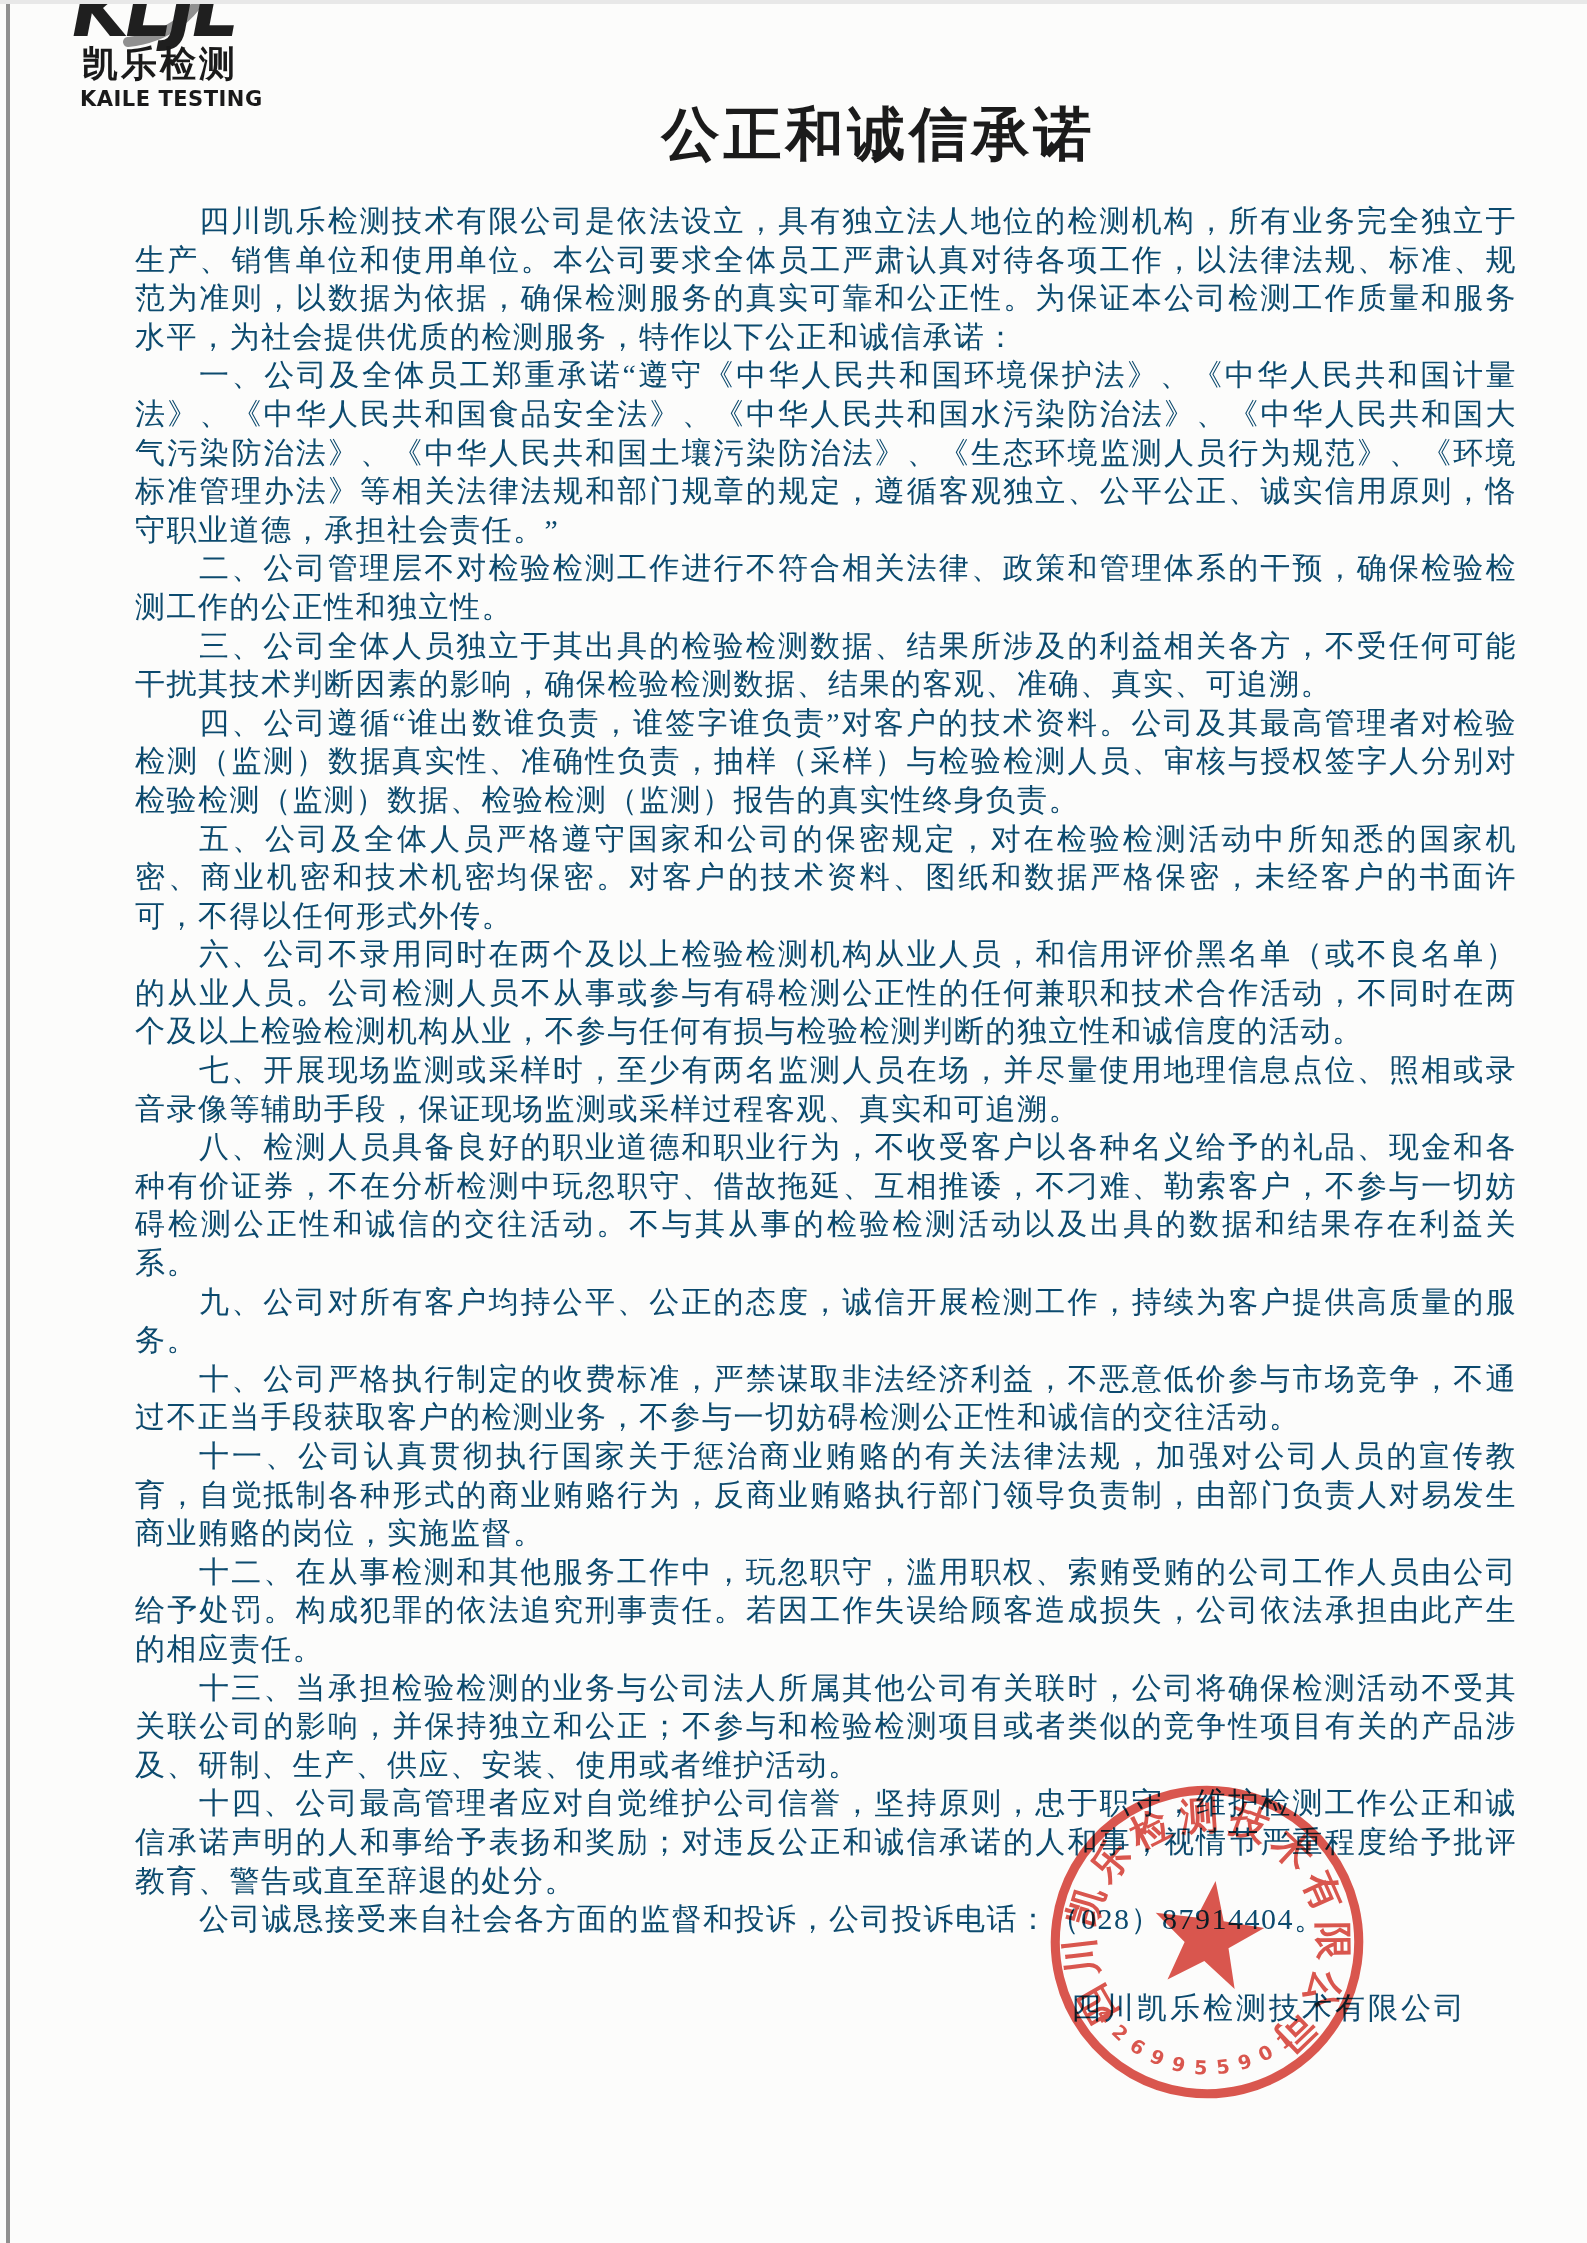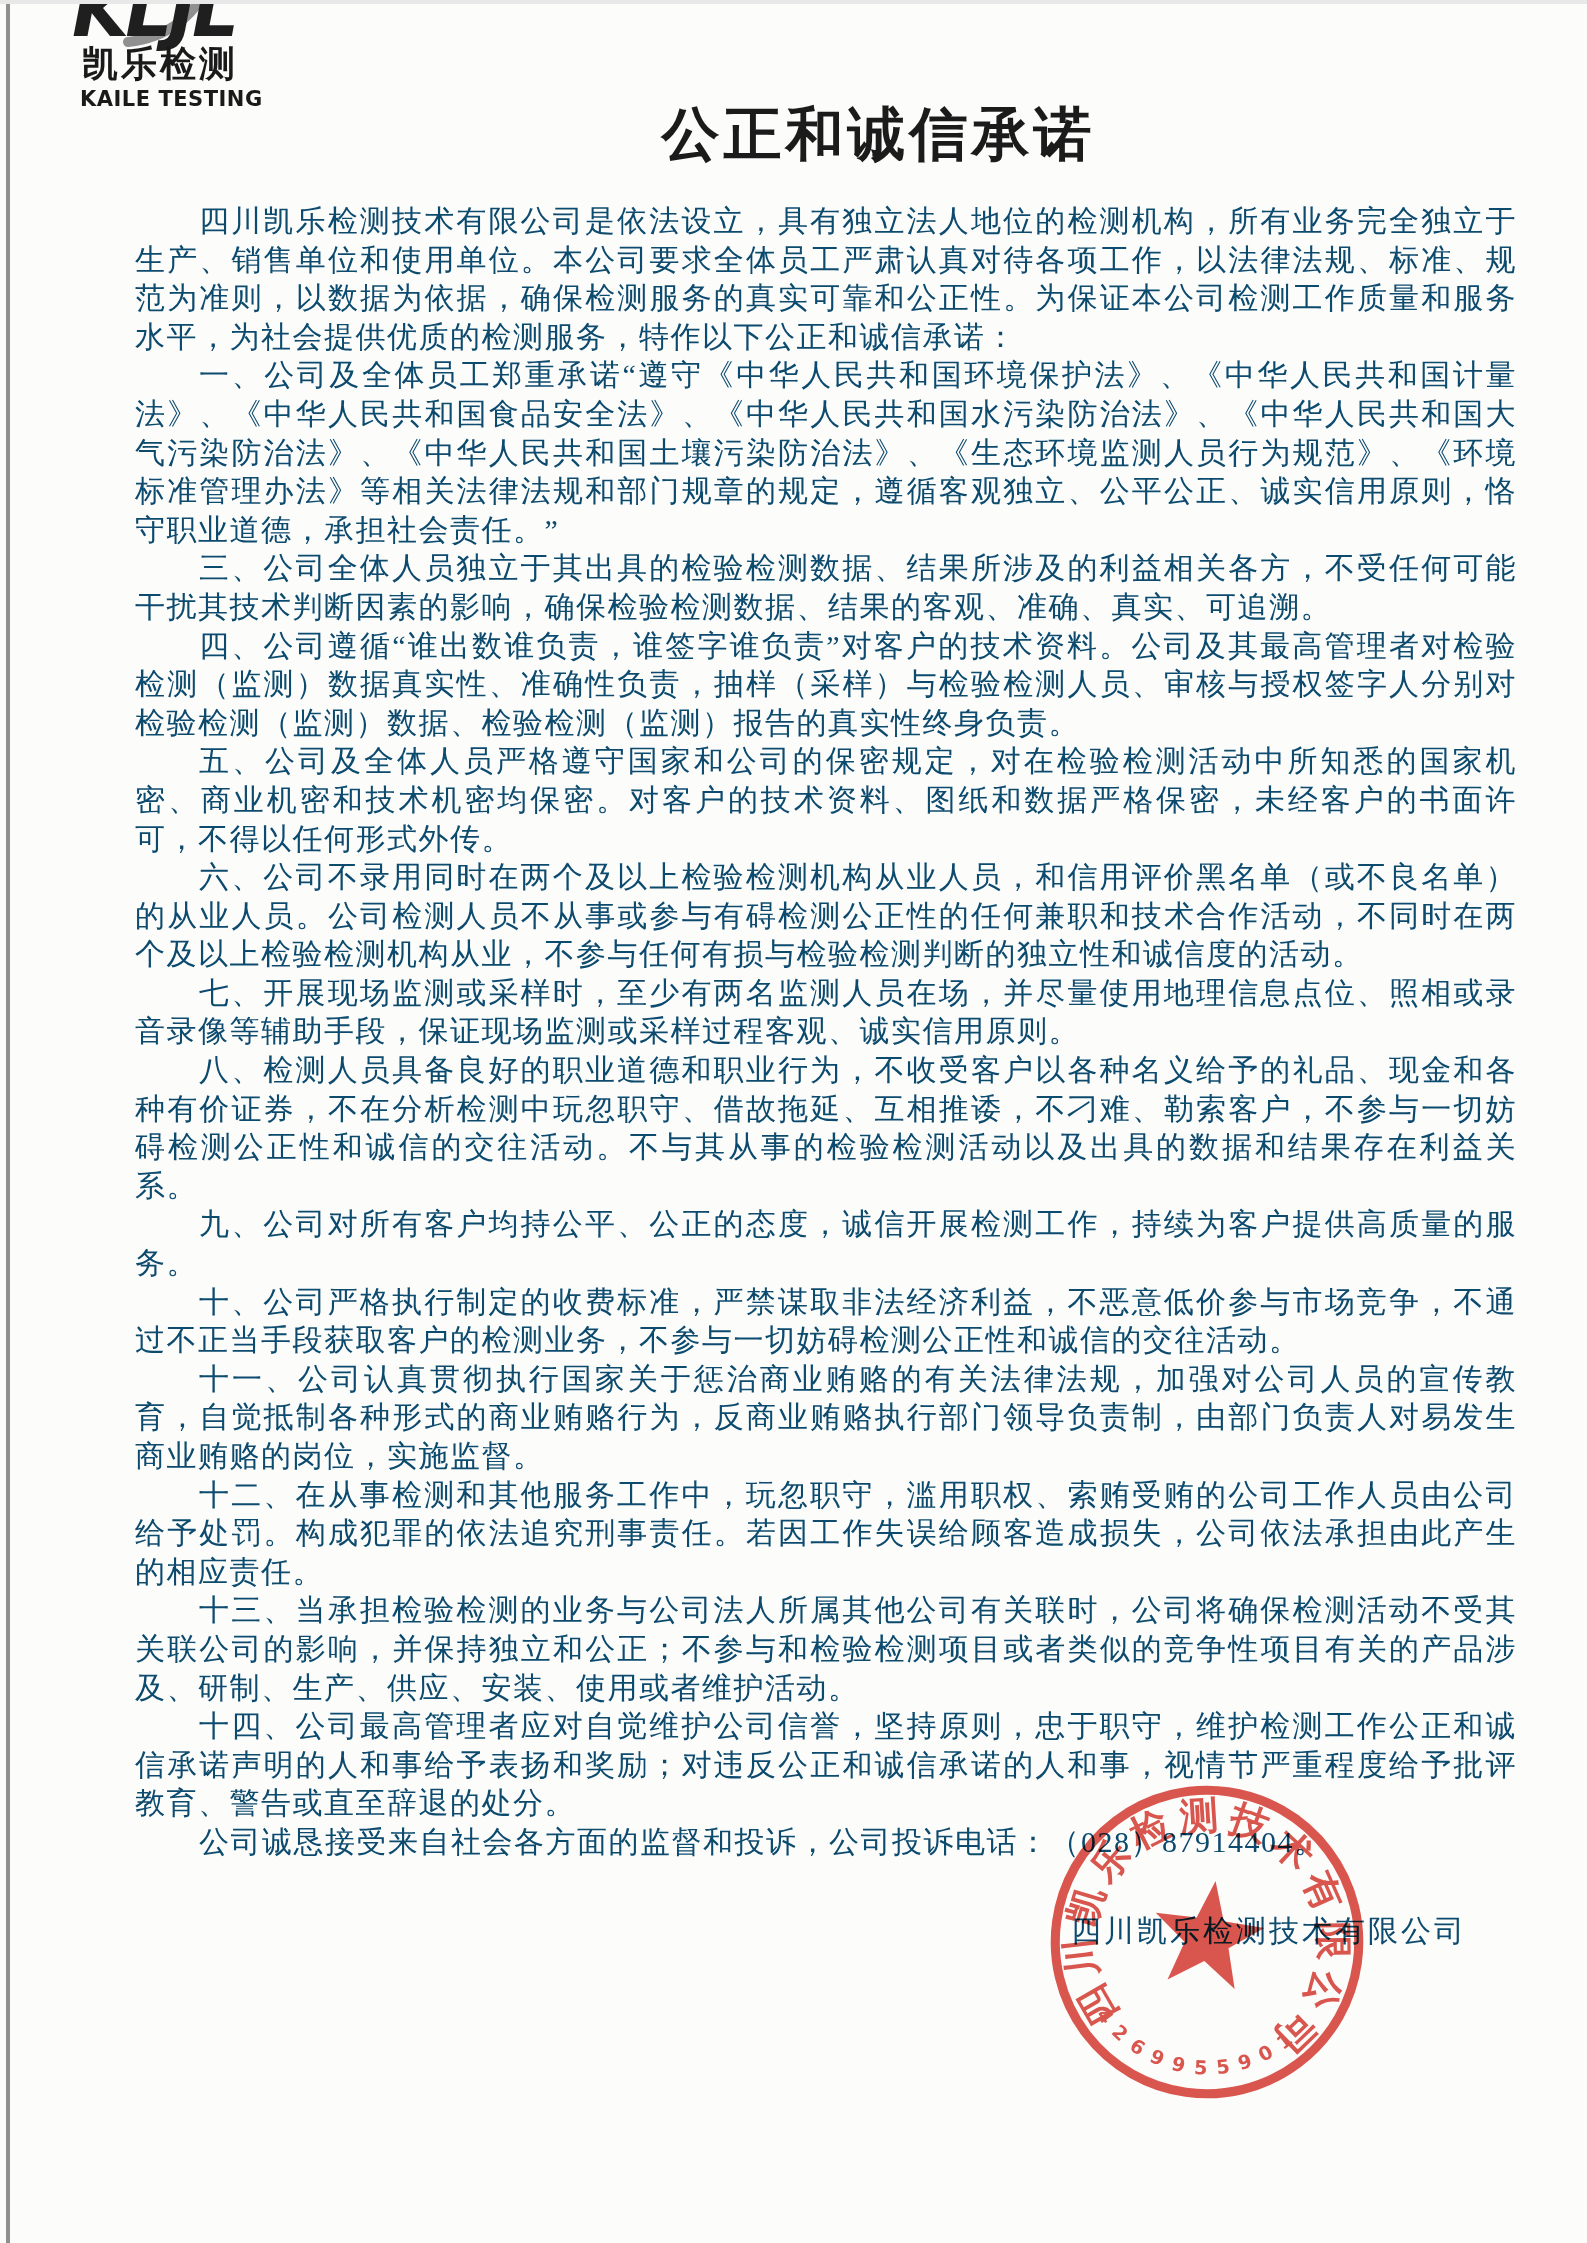--- a/index.html
+++ b/index.html
@@ -120,25 +120,26 @@
       <text class="logo-cn" x="12" y="88">凯乐检测</text>
       <text class="logo-en" x="10" y="118">KAILE TESTING</text>
     </svg>
   </div>
 
   <div class="doc-title">公正和诚信承诺</div>
 
   <div class="doc-body">
     <p>四川凯乐检测技术有限公司是依法设立，具有独立法人地位的检测机构，所有业务完全独立于生产、销售单位和使用单位。本公司要求全体员工严肃认真对待各项工作，以法律法规、标准、规范为准则，以数据为依据，确保检测服务的真实可靠和公正性。为保证本公司检测工作质量和服务水平，为社会提供优质的检测服务，特作以下公正和诚信承诺：</p>
     <p>一、公司及全体员工郑重承诺“遵守《中华人民共和国环境保护法》、《中华人民共和国计量法》、《中华人民共和国食品安全法》、《中华人民共和国水污染防治法》、《中华人民共和国大气污染防治法》、《中华人民共和国土壤污染防治法》、《生态环境监测人员行为规范》、《环境标准管理办法》等相关法律法规和部门规章的规定，遵循客观独立、公平公正、诚实信用原则，恪守职业道德，承担社会责任。”</p>
+    <p>二、公司管理层不对检验检测工作进行不符合相关法律、政策和管理体系的干预，确保检验检测工作的公正性和独立性。</p>
     <p>三、公司全体人员独立于其出具的检验检测数据、结果所涉及的利益相关各方，不受任何可能干扰其技术判断因素的影响，确保检验检测数据、结果的客观、准确、真实、可追溯。</p>
     <p>四、公司遵循“谁出数谁负责，谁签字谁负责”对客户的技术资料。公司及其最高管理者对检验检测（监测）数据真实性、准确性负责，抽样（采样）与检验检测人员、审核与授权签字人分别对检验检测（监测）数据、检验检测（监测）报告的真实性终身负责。</p>
     <p>五、公司及全体人员严格遵守国家和公司的保密规定，对在检验检测活动中所知悉的国家机密、商业机密和技术机密均保密。对客户的技术资料、图纸和数据严格保密，未经客户的书面许可，不得以任何形式外传。</p>
     <p>六、公司不录用同时在两个及以上检验检测机构从业人员，和信用评价黑名单（或不良名单）的从业人员。公司检测人员不从事或参与有碍检测公正性的任何兼职和技术合作活动，不同时在两个及以上检验检测机构从业，不参与任何有损与检验检测判断的独立性和诚信度的活动。</p>
-    <p>七、开展现场监测或采样时，至少有两名监测人员在场，并尽量使用地理信息点位、照相或录音录像等辅助手段，保证现场监测或采样过程客观、诚实信用原则。</p>
+    <p>七、开展现场监测或采样时，至少有两名监测人员在场，并尽量使用地理信息点位、照相或录音录像等辅助手段，保证现场监测或采样过程客观、真实和可追溯。</p>
     <p>八、检测人员具备良好的职业道德和职业行为，不收受客户以各种名义给予的礼品、现金和各种有价证券，不在分析检测中玩忽职守、借故拖延、互相推诿，不刁难、勒索客户，不参与一切妨碍检测公正性和诚信的交往活动。不与其从事的检验检测活动以及出具的数据和结果存在利益关系。</p>
     <p>九、公司对所有客户均持公平、公正的态度，诚信开展检测工作，持续为客户提供高质量的服务。</p>
     <p>十、公司严格执行制定的收费标准，严禁谋取非法经济利益，不恶意低价参与市场竞争，不通过不正当手段获取客户的检测业务，不参与一切妨碍检测公正性和诚信的交往活动。</p>
     <p>十一、公司认真贯彻执行国家关于惩治商业贿赂的有关法律法规，加强对公司人员的宣传教育，自觉抵制各种形式的商业贿赂行为，反商业贿赂执行部门领导负责制，由部门负责人对易发生商业贿赂的岗位，实施监督。</p>
     <p>十二、在从事检测和其他服务工作中，玩忽职守，滥用职权、索贿受贿的公司工作人员由公司给予处罚。构成犯罪的依法追究刑事责任。若因工作失误给顾客造成损失，公司依法承担由此产生的相应责任。</p>
     <p>十三、当承担检验检测的业务与公司法人所属其他公司有关联时，公司将确保检测活动不受其关联公司的影响，并保持独立和公正；不参与和检验检测项目或者类似的竞争性项目有关的产品涉及、研制、生产、供应、安装、使用或者维护活动。</p>
     <p>十四、公司最高管理者应对自觉维护公司信誉，坚持原则，忠于职守，维护检测工作公正和诚信承诺声明的人和事给予表扬和奖励；对违反公正和诚信承诺的人和事，视情节严重程度给予批评教育、警告或直至辞退的处分。</p>
     <p>公司诚恳接受来自社会各方面的监督和投诉，公司投诉电话：（028）87914404。</p>
     <p class="signature">四川凯乐检测技术有限公司</p>
   </div>

